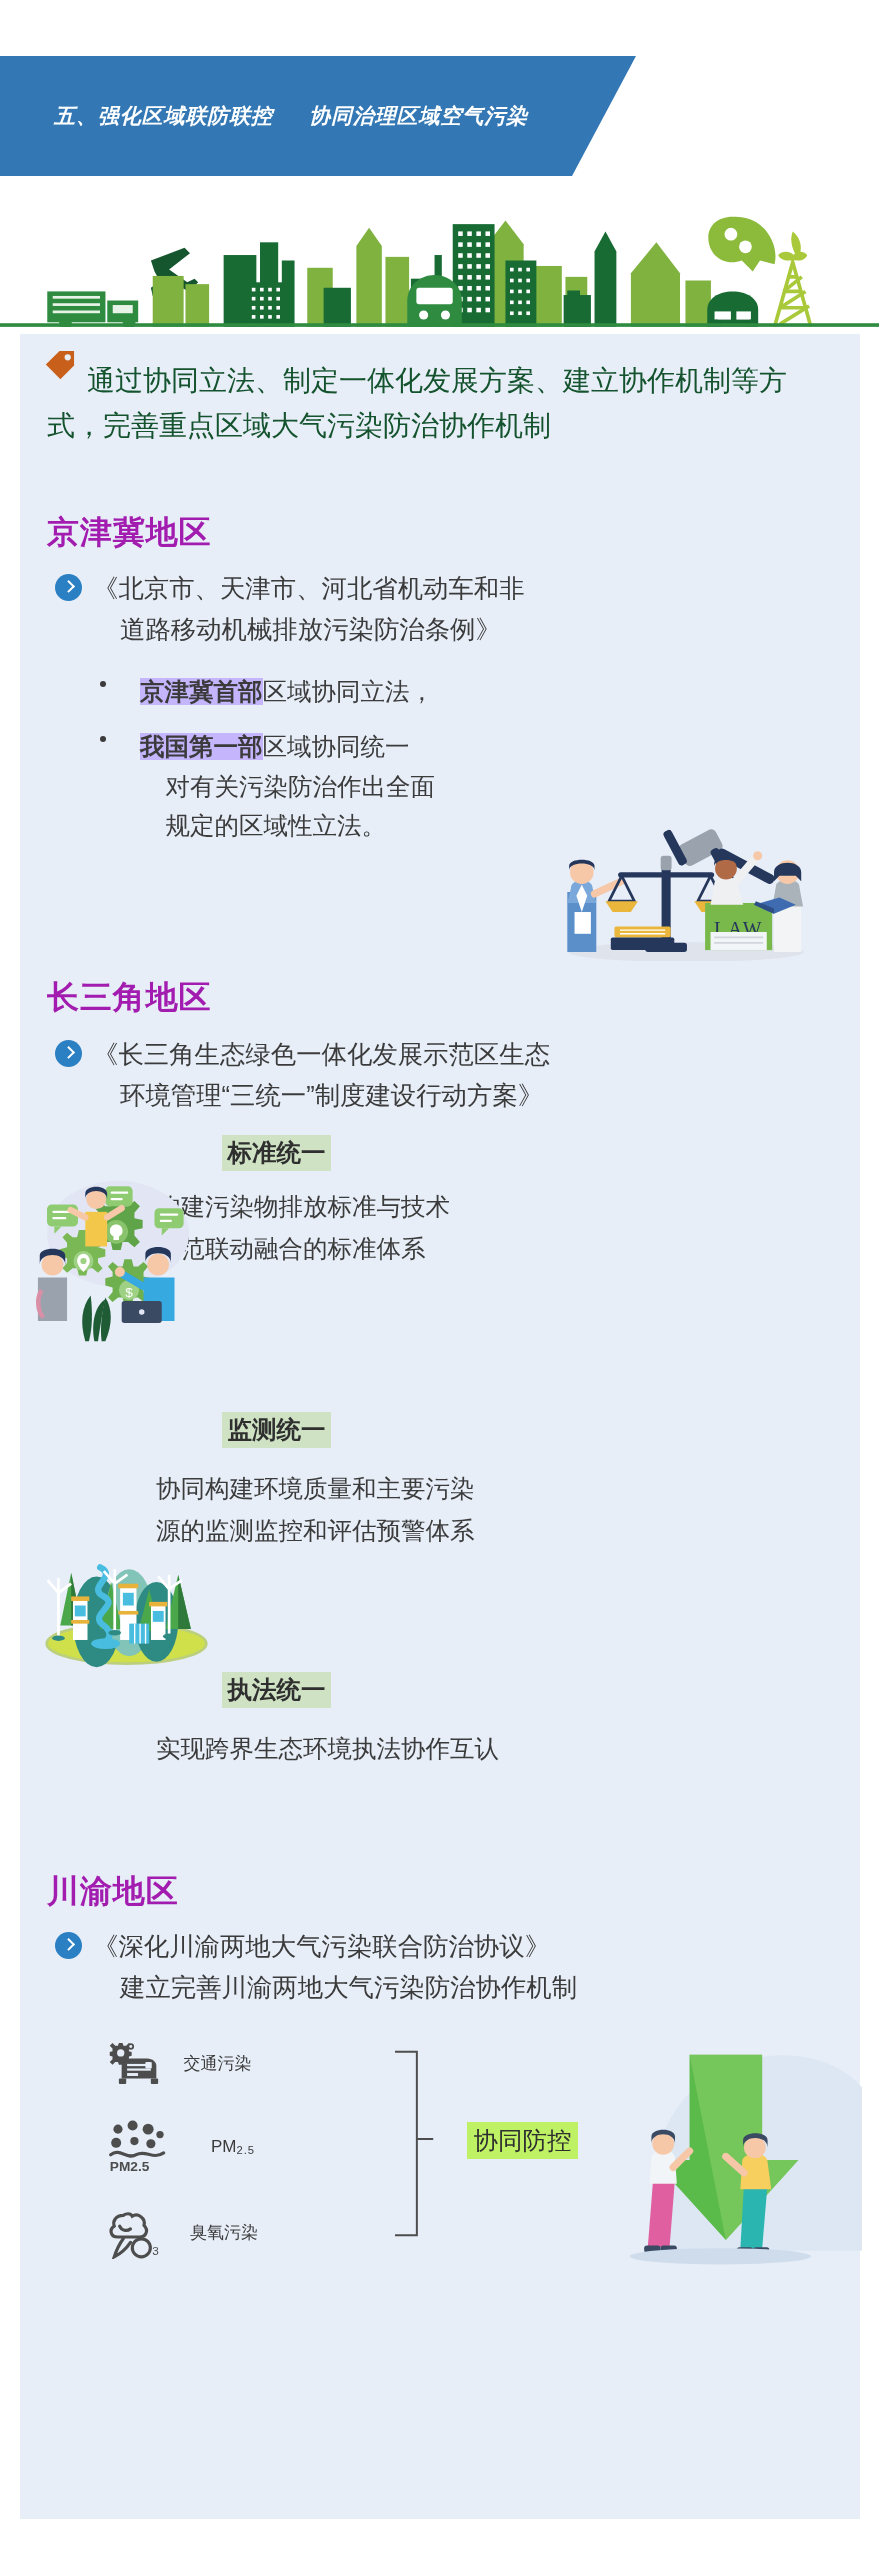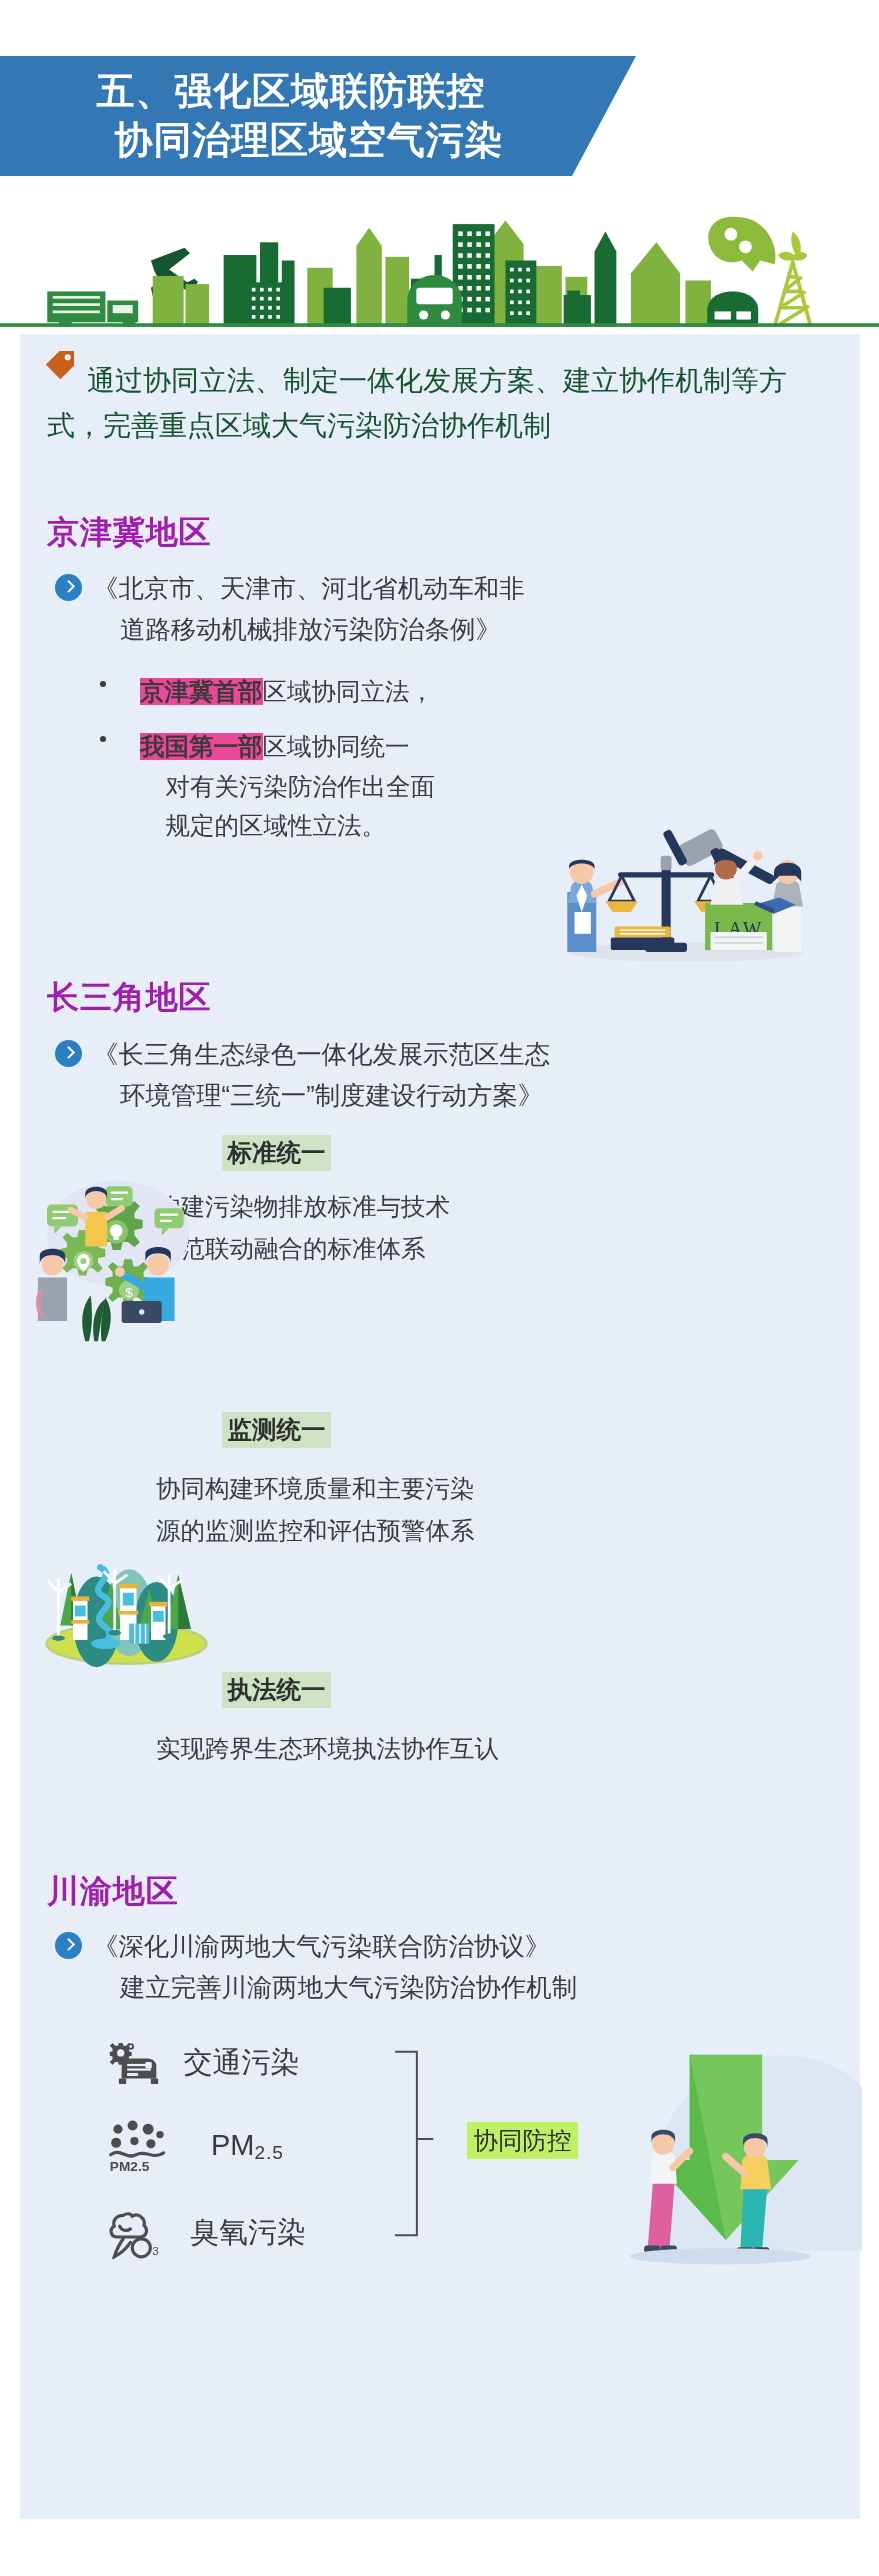--- a/index.html
+++ b/index.html
@@ -11,23 +11,23 @@
 
   
   .banner-wrap{position:absolute;left:0;top:56px;width:880px;height:120px;}
   .banner{
     position:absolute;left:0;top:0;width:636px;height:120px;background:#3378b4;
     clip-path:polygon(0 0,636px 0,572px 120px,0 120px);
     -webkit-clip-path:polygon(0 0,636px 0,572px 120px,0 120px);
   }
   .banner-title{
     position:absolute;left:0;top:0;width:582px;height:120px;
-    display:flex;flex-direction:column;justify-content:center;align-items:center;
-    color:#ffffff;font-weight:bold;font-size:38px;line-height:1.28;
-    letter-spacing:0.9px;text-align:center;
+    display:flex;flex-direction:row;justify-content:center;align-items:center;
+    color:#ffffff;font-weight:bold;font-size:21px;line-height:1.28;
+    letter-spacing:0.9px;text-align:center;font-style:italic;
   }
   .banner-title .l2{padding-left:36px;}
 
   
   .skyline{position:absolute;left:0;top:204px;width:880px;height:123px;}
 
   
   .panel{
     position:absolute;left:20px;top:334px;width:840px;height:2185px;
     background:#e7eef8;
@@ -61,32 +61,32 @@
   }
   .doctext{position:absolute;left:38px;top:0;width:691px;}
   .doctext .ln2{display:block;padding-left:27px;}
 
   
   .bul{position:absolute;color:#3b3b3b;font-size:24.5px;line-height:1.62;}
   .bul .dot{position:absolute;left:0;top:9px;width:6.4px;height:6.4px;border-radius:50%;background:#3b3b3b;}
   .bul .btext{position:absolute;left:40px;top:0;width:582px;}
   .bul .ln{display:block;}
   .bul .ind{display:block;padding-left:25.4px;}
-  .hl{background:#ec4899;font-weight:bold;padding:0 0;}
+  .hl{background:#c4b5fd;font-weight:bold;padding:0 0;}
 
   
   .subtitle{
     position:absolute;font-weight:bold;font-size:24.5px;color:#2f2f2f;
     background:#cfe3c4;padding:0.9px 5.5px 1.8px 5.5px;
   }
   .subbody{position:absolute;color:#3b3b3b;font-size:24.5px;line-height:1.72;}
 
   
   .polrow{position:absolute;display:flex;align-items:center;}
-  .pollabel{font-size:29px;color:#3b3b3b;}
+  .pollabel{font-size:17px;color:#3b3b3b;}
   .brace{position:absolute;}
   .cobox{
     position:absolute;font-size:24.5px;color:#2f2f2f;background:#bef264;padding:1.8px 6.4px;
   }
   .sub{font-size:0.66em;vertical-align:-0.22em;letter-spacing:0.9px;text-align:center;}
   svg{display:block;}
 </style>
 </head>
 <body>
 

